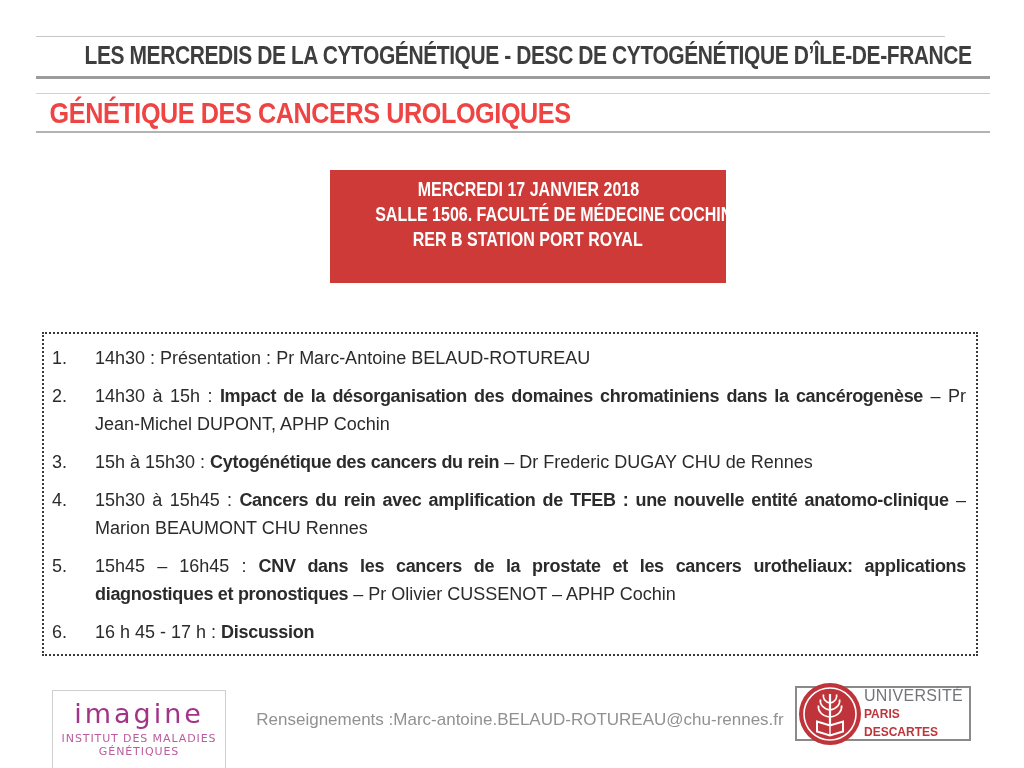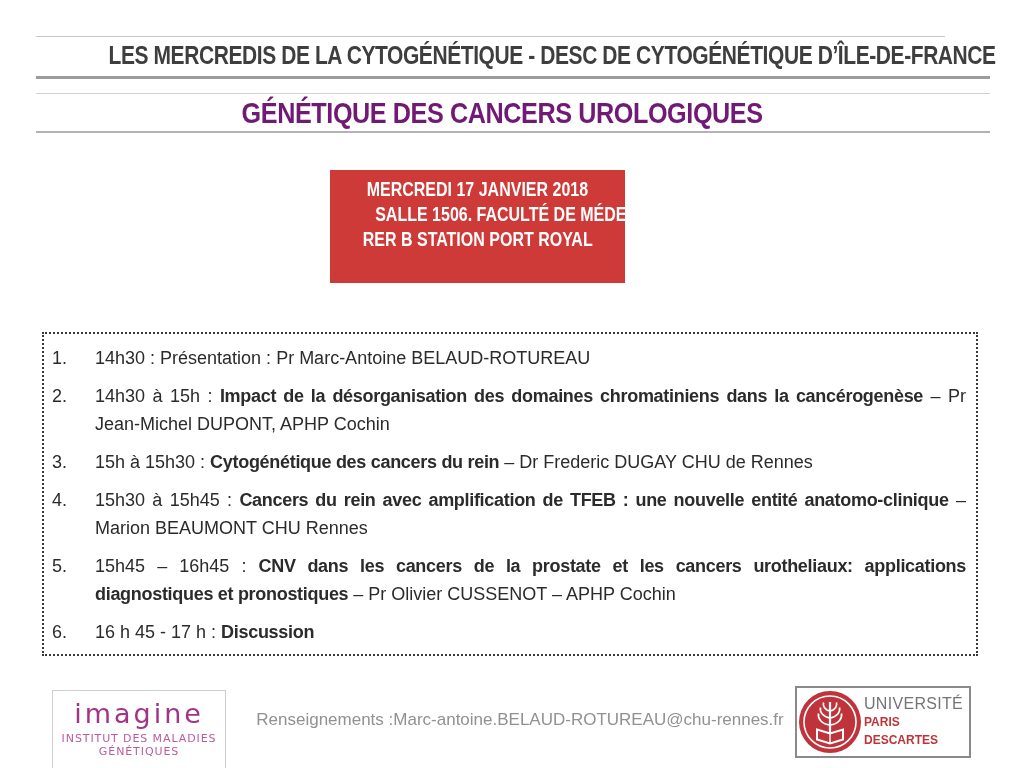--- a/index.html
+++ b/index.html
@@ -6,27 +6,27 @@
   html, body { width: 1024px; height: 768px; background: #ffffff; overflow: hidden; }
   body { font-family: "Liberation Sans", sans-serif; position: relative; }
 
   .rule { position: absolute; background: #c9c9c9; height: 1px; }
   .rule-1 { left: 36px; top: 36px; width: 909px; background: #c6c6c6; }
   .rule-2 { left: 36px; top: 76px; width: 954px; height: 3px; background: #9c9c9c; }
   .rule-3 { left: 36px; top: 93px; width: 954px; background: #d2d2d2; }
   .rule-4 { left: 36px; top: 131px; width: 954px; height: 2px; background: #b3b3b3; }
 
   .banner { position: absolute; left: 0; top: 41px; width: 1024px; text-align: center;
-            font-weight: bold; font-size: 25px; color: #3e3e3e; padding-left: 24px; }
-  .title  { position: absolute; left: 0; top: 96px; width: 1004px; text-align: center;
-            font-weight: bold; font-size: 30px; color: #701a75; }
+            font-weight: bold; font-size: 25px; color: #3e3e3e; }
+  .title  { position: absolute; left: 0; top: 96px; width: 1004px; 
+            font-weight: bold; font-size: 30px; color: #ef4444; }
   .cond { display: inline-block; transform: scaleX(0.84); transform-origin: center;
           white-space: nowrap; letter-spacing: -0.5px; }
 
-  .event-box { position: absolute; left: 330px; top: 170px; width: 295px; height: 113px;
+  .event-box { position: absolute; left: 330px; top: 170px; width: 396px; height: 113px;
                background: #cd3a37; color: #ffffff; text-align: center; padding-top: 7px; }
   .event-line { font-weight: bold; font-size: 20px; line-height: 25px; }
   .event-line .cond2 { display: inline-block; transform: scaleX(0.8); transform-origin: center;
                        white-space: nowrap; letter-spacing: 0px; }
 
   .program-box { position: absolute; left: 42px; top: 332px; width: 936px; height: 324px;
                  border: 2px dotted #3a3a3a; padding: 10px 10px 6px 8px; background: #ffffff; }
   .prog-item { position: relative; padding-left: 43px; margin-bottom: 10px;
                font-size: 18px; line-height: 28px; color: #2b2b2b; text-align: justify; }
   .prog-item:last-child { margin-bottom: 0; }
@@ -36,21 +36,21 @@
   .imagine-box { position: absolute; left: 52px; top: 690px; width: 174px; height: 80px;
                  border: 1px solid #cfcfcf; background: #ffffff; text-align: center; }
   .imagine-word { font-family: "DejaVu Sans", sans-serif; font-size: 27px; line-height: 30px;
                   color: #a23386; letter-spacing: 3px; margin-top: 8px; }
   .imagine-sub { font-family: "DejaVu Sans", sans-serif; font-size: 11px; color: #bc5c9e;
                  letter-spacing: 0.9px; margin-top: 3px; }
 
   .contact { position: absolute; left: 250px; top: 710px; width: 540px; text-align: center;
              font-size: 17px; color: #8f9193; }
 
-  .descartes-box { position: absolute; left: 795px; top: 686px; width: 176px; height: 72px;
+  .descartes-box { position: absolute; left: 795px; top: 686px; width: 176px; height: 55px;
                    border: 2px solid #8a8a8a; background: #ffffff;
                    display: flex; align-items: center; }
   .seal { width: 64px; height: 64px; margin-left: 1px; flex: 0 0 auto; }
   .descartes-text { margin-left: 2px; }
   .du-line1 { font-size: 16px; line-height: 18px; color: #737478; letter-spacing: 0.3px; }
   .du-line2, .du-line3 { font-size: 12px; line-height: 18px; font-weight: bold; color: #bf343a; }
 </style>
 </head>
 <body>
 

